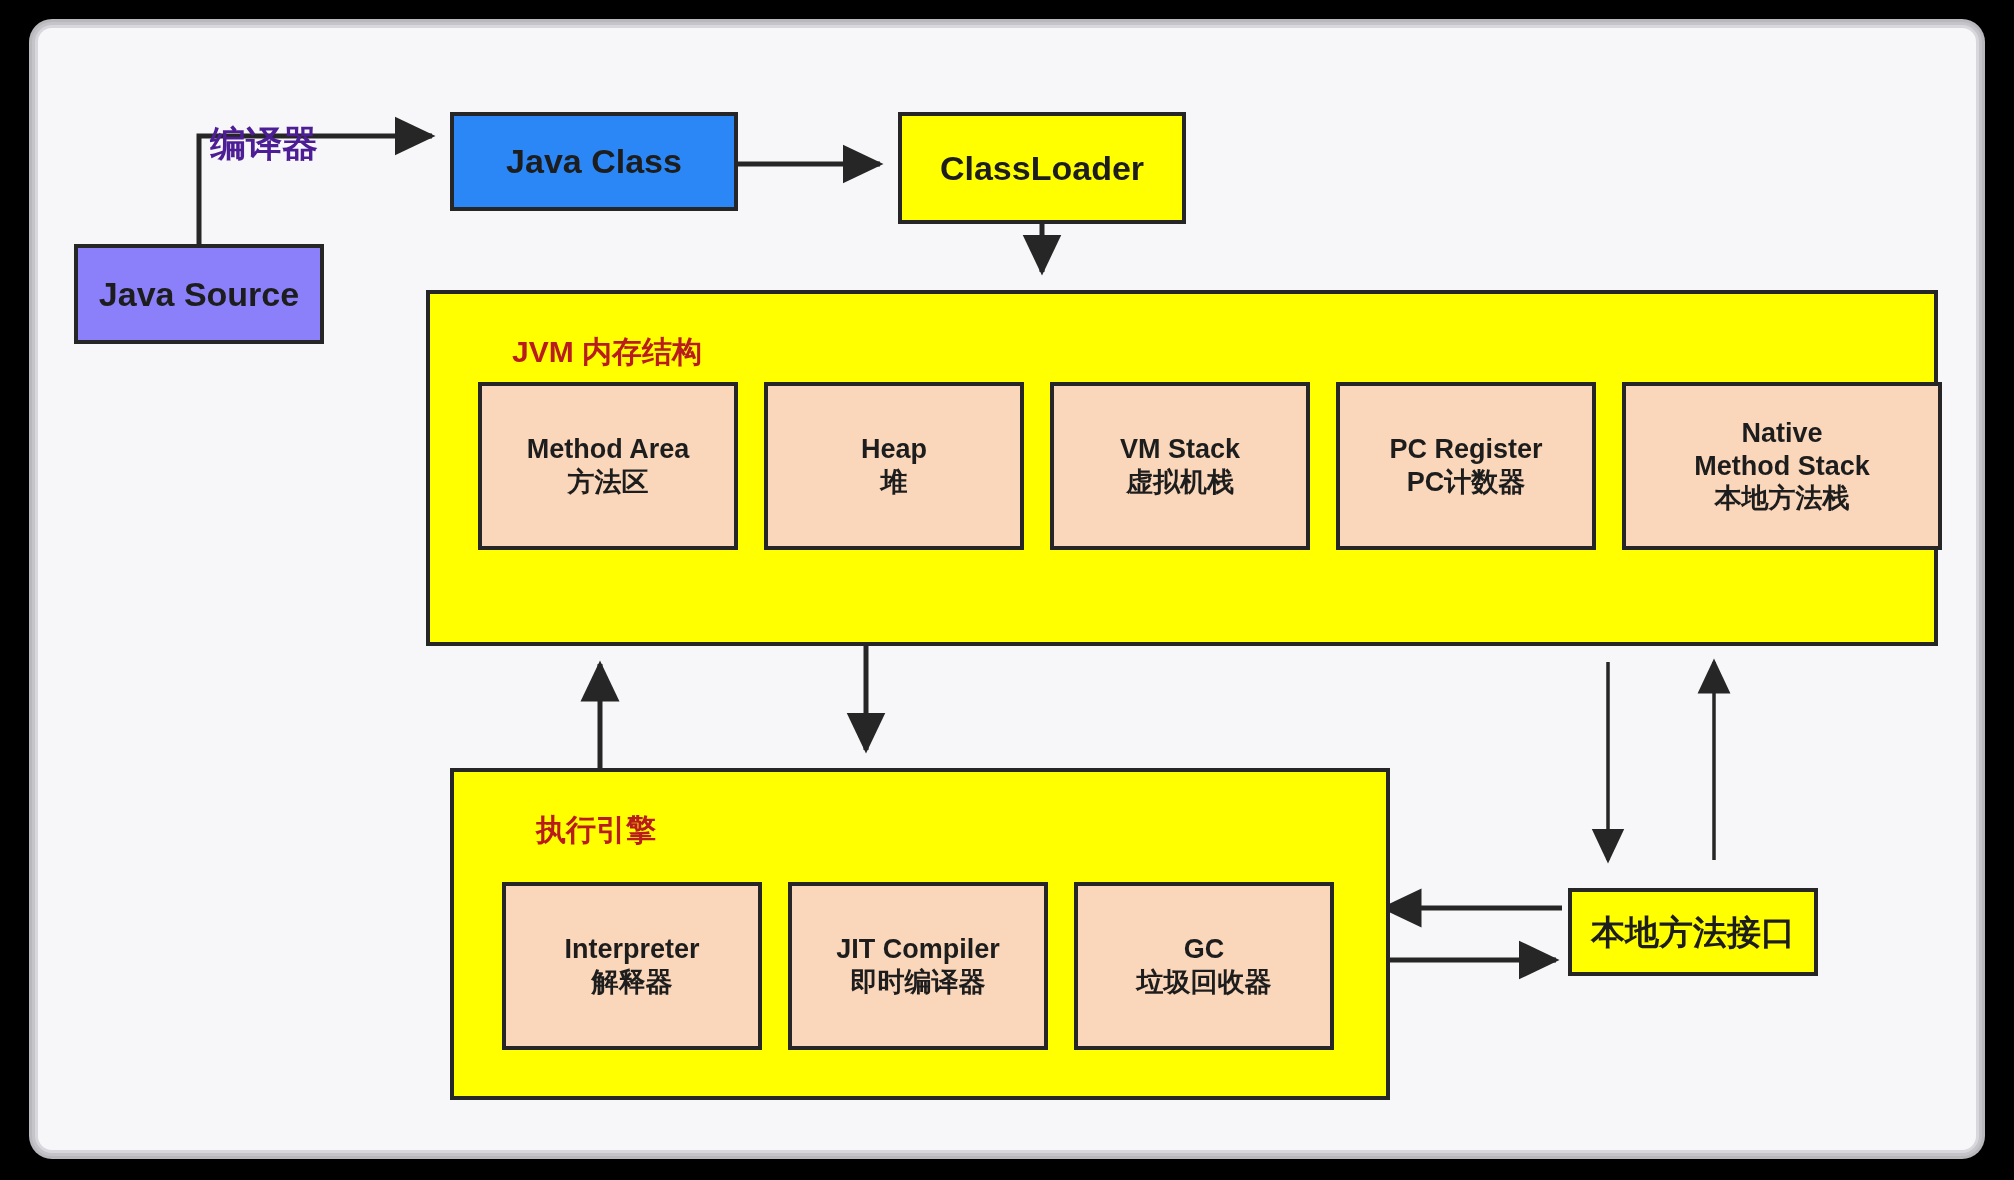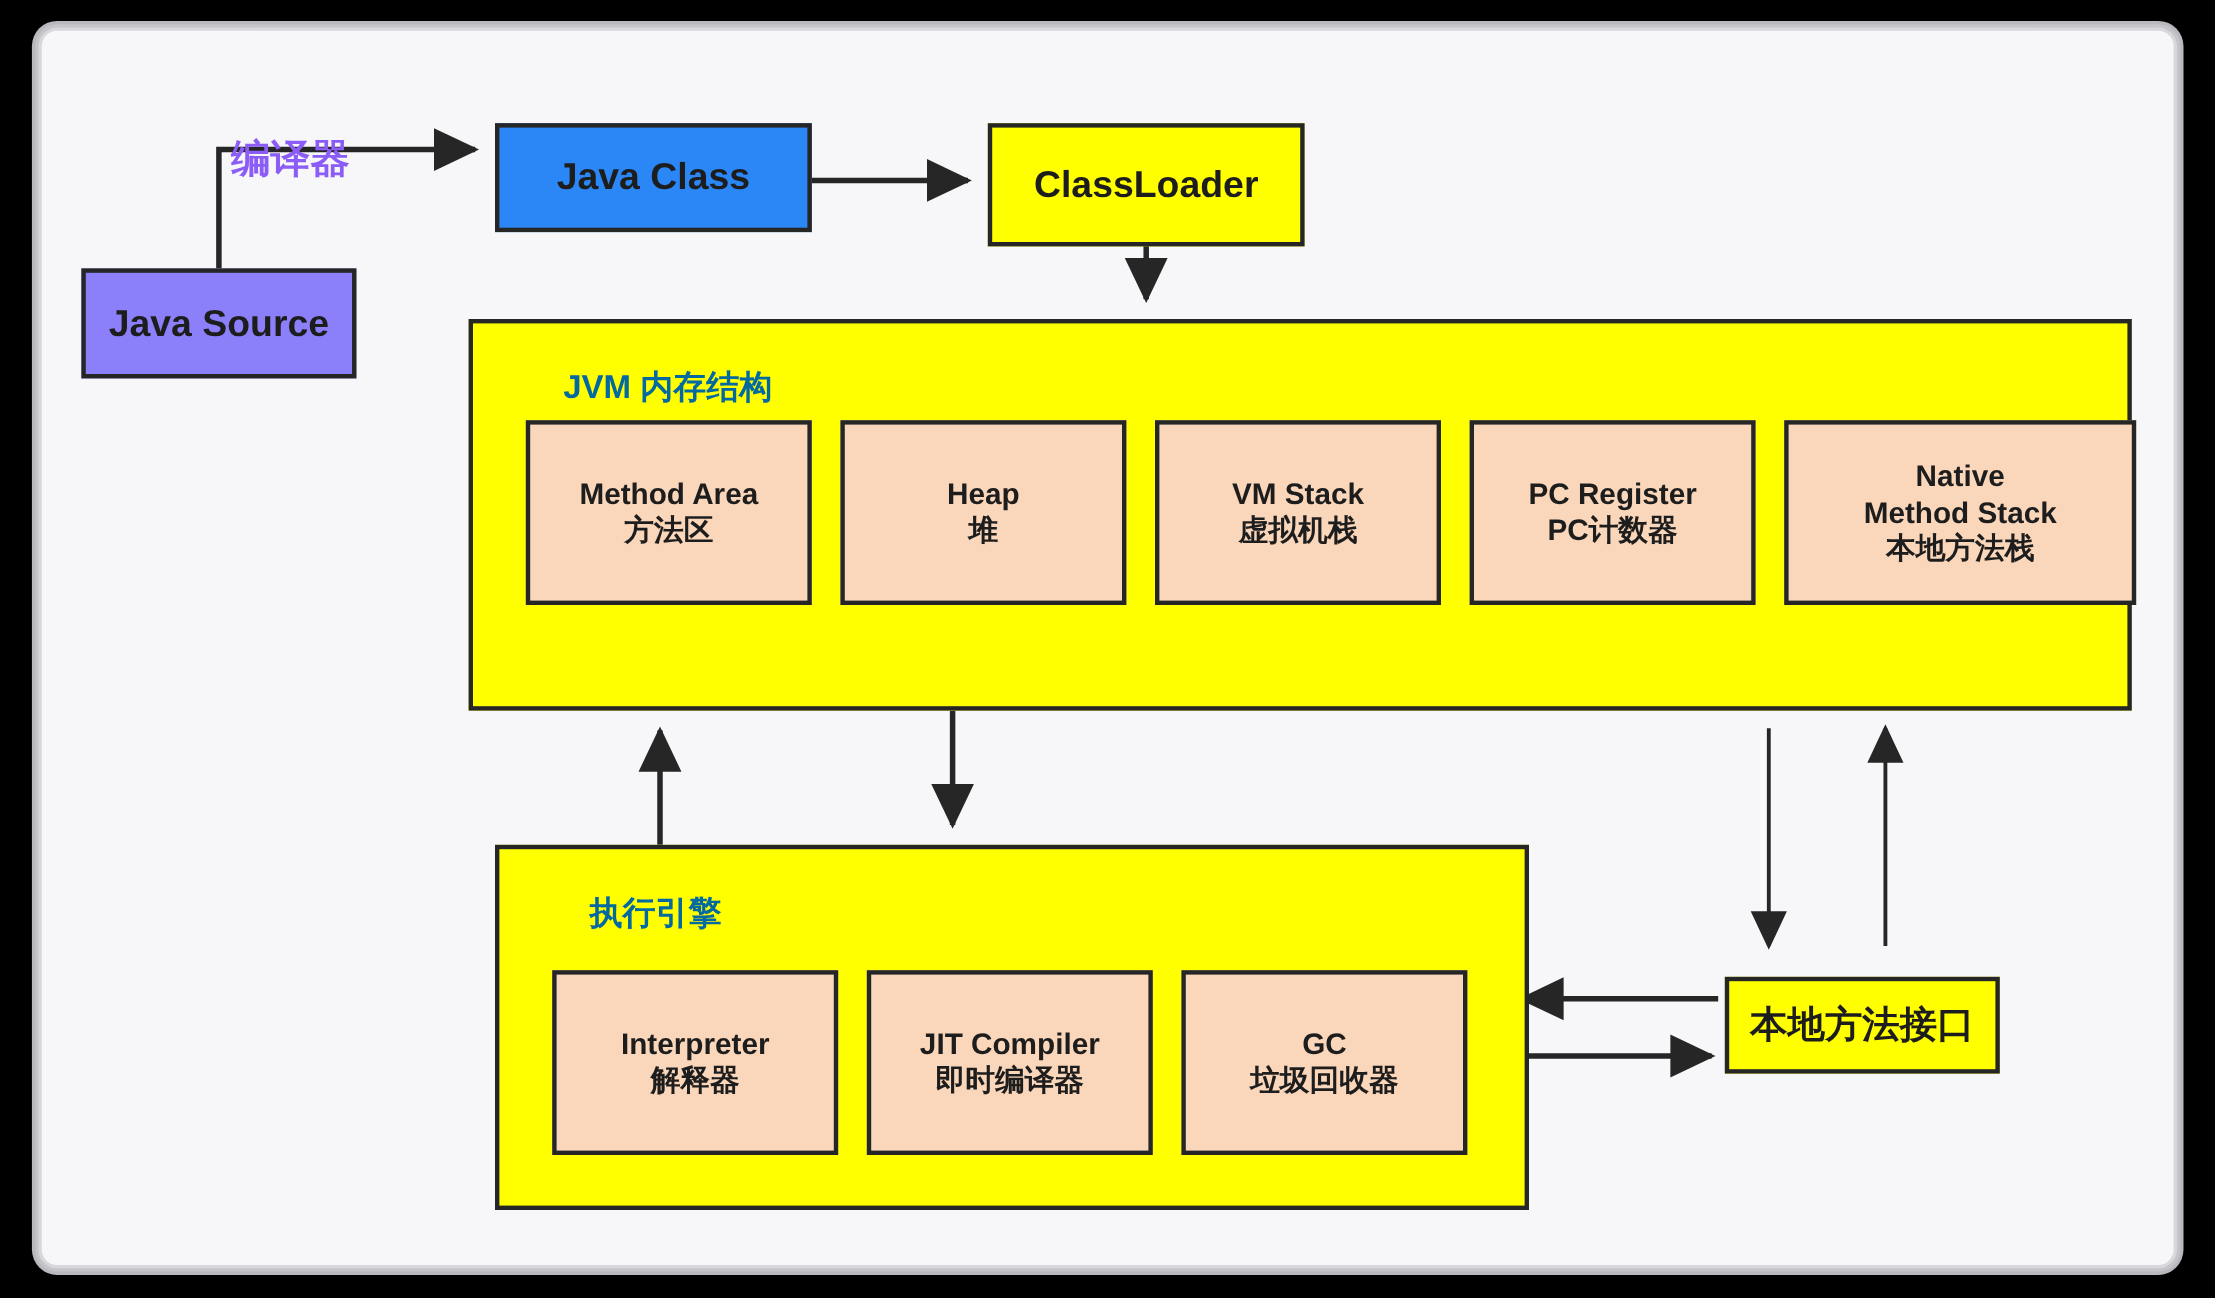--- a/index.html
+++ b/index.html
@@ -69,21 +69,21 @@
   .container {
     position: absolute;
     box-sizing: border-box;
     border: 4px solid #262626;
     background: #ffff00;
   }
   .container > .ctitle {
     position: absolute;
     font-size: 30px;
     font-weight: bold;
-    color: #0369a1;
+    color: #b91c1c;
     white-space: nowrap;
   }
 
   #jvm-memory {
     left: 388px; top: 262px; width: 1512px; height: 356px;
   }
   #jvm-memory > .ctitle { left: 82px; top: 38px; }
 
   #exec-engine {
     left: 388px; top: 740px; width: 940px; height: 332px; margin-left: 24px;
@@ -129,21 +129,21 @@
 
   
   .freelabel {
     position: absolute;
     font-weight: bold;
     white-space: nowrap;
   }
   #compiler-label {
     left: 172px; top: 92px;
     font-size: 36px;
-    color: #8b5cf6;
+    color: #4c1d95;
   }
 
   
   #wires {
     position: absolute;
     left: 0; top: 0;
     width: 1938px; height: 1122px;
     pointer-events: none;
   }
 </style>

